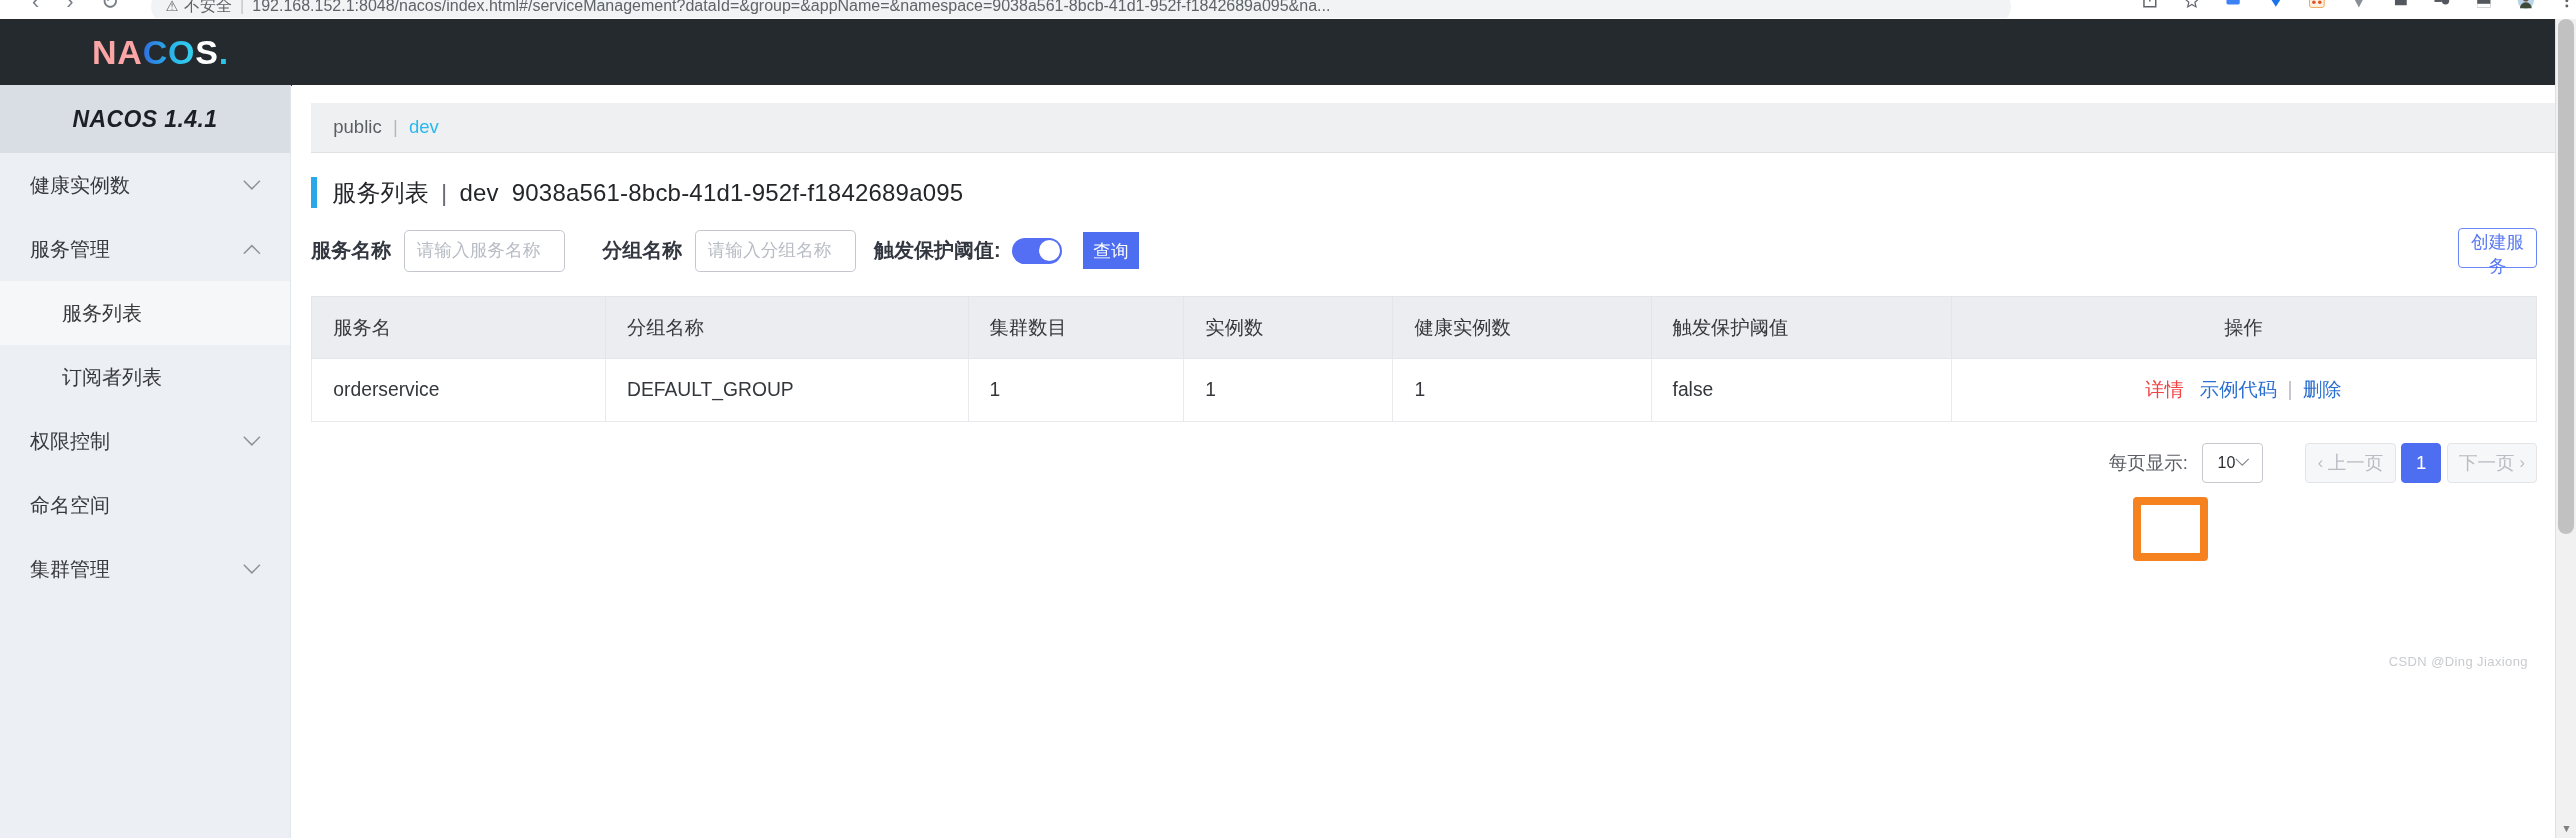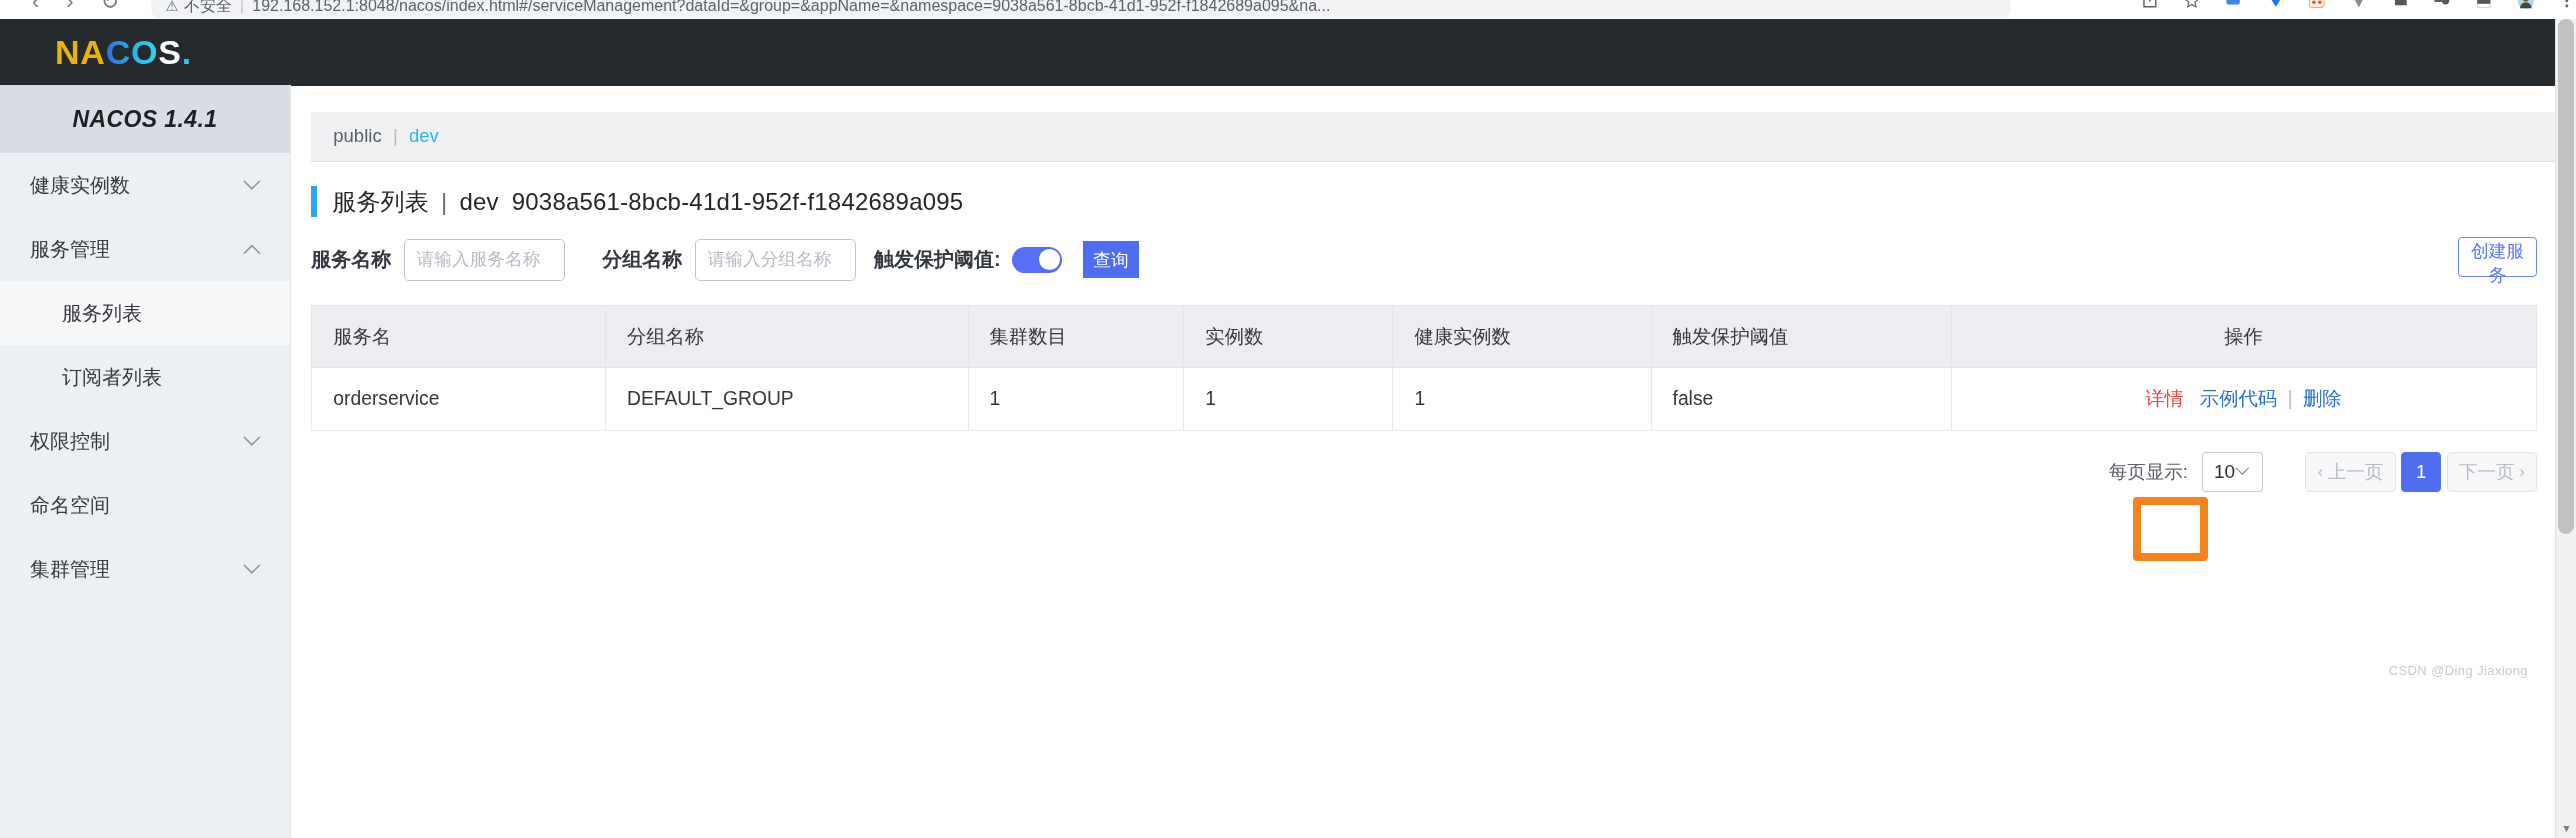--- a/index.html
+++ b/index.html
@@ -60,21 +60,21 @@
     width: 2576px; height: 67px;
     background: #252a2f;
     display: flex; align-items: center;
   }
   #logo {
     margin-left: 55px;
     display: flex; align-items: flex-end;
     font-size: 34px; font-weight: 700; letter-spacing: 0.8px;
     color: #ffffff;
   }
-  .logo-na { color:#eab308; }
+  .logo-na { color:#fca5a5;margin-left:37px; }
   .logo-co {
     background: linear-gradient(90deg,#2f6ee0 0%, #29b6e8 55%, #36d2f0 100%);
     -webkit-background-clip: text; background-clip: text; color: transparent;
   }
   .logo-s { color:#ffffff; }
   .logo-dot { color:#29c6e8; }
 
   #top-nav {
     margin-left: auto; margin-right: 58px;
     display: flex; align-items: center; gap: 0px;
@@ -117,21 +117,21 @@
   }
   .nav-sub {
     height: 64px; display: flex; align-items: center;
     padding-left: 62px;
     font-size: 20px; color: #37393d; cursor: pointer;
   }
   .nav-sub.active { background: #f6f7f9; }
 
   
   #main {
-    position: absolute; top: 94px; left: 292px;
+    position: absolute; top: 85px; left: 292px;
     width: 2284px; height: 597px;
     background: #ffffff;
   }
   #breadcrumb {
     margin: 17.7px 19.3px 0 19.3px;
     height: 50px; background: #eff0f1;
     display: flex; align-items: center;
     padding-left: 22px;
     border-bottom: 0.8px solid #dfe1e4;
     font-size: 18.5px;
@@ -238,23 +238,23 @@
   
   #pagination {
     margin: 21px 39px 0 0;
     display: flex; align-items: center; justify-content: flex-end;
   }
   #page-size-label { font-size: 18.5px; color: #5c6066; margin-right: 14.5px; }
   #page-size-select {
     width: 61px; height: 40px;
     border: 0.8px solid #c6c8ce; border-radius: 4px;
     background: #fff;
-    display: flex; align-items: center; justify-content: flex-start;
+    display: flex; align-items: center; justify-content: center;
     padding: 0 8.9px 0 10.5px;
-    font-size: 19px; color: #2b2d31; cursor: pointer;
+    font-size: 16px; color: #2b2d31; cursor: pointer;
   }
   #page-size-select .caret { color: #868b92; font-size: 13.7px; }
   .pager { display: flex; align-items: center; margin-left: 42px; gap: 5.6px; }
   .pg-btn {
     height: 40px; min-width: 40px;
     border: 0.8px solid #e2e4e8; border-radius: 4px;
     background: #f6f7f9; color: #b9bcc2;
     display: flex; align-items: center; justify-content: center;
     font-size: 18.5px; padding: 0 11.3px; cursor: pointer;
   }

